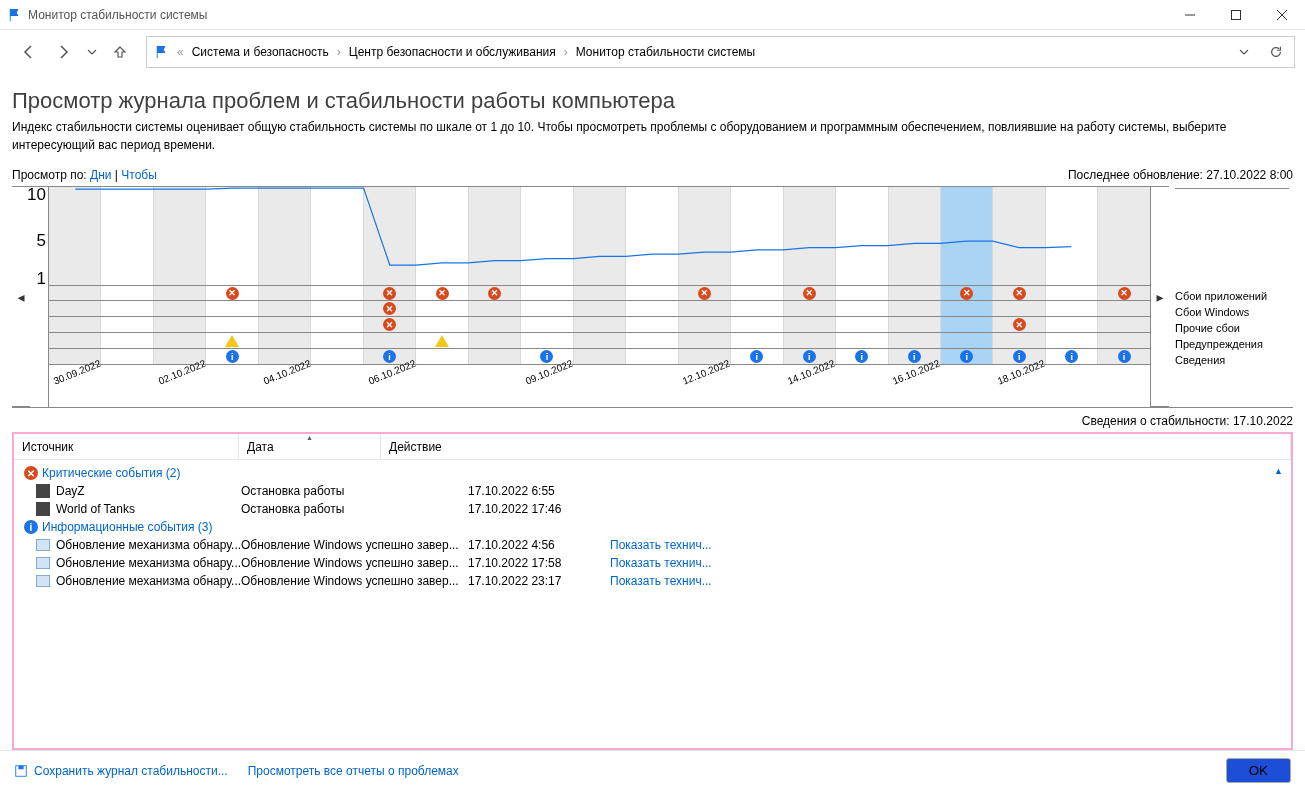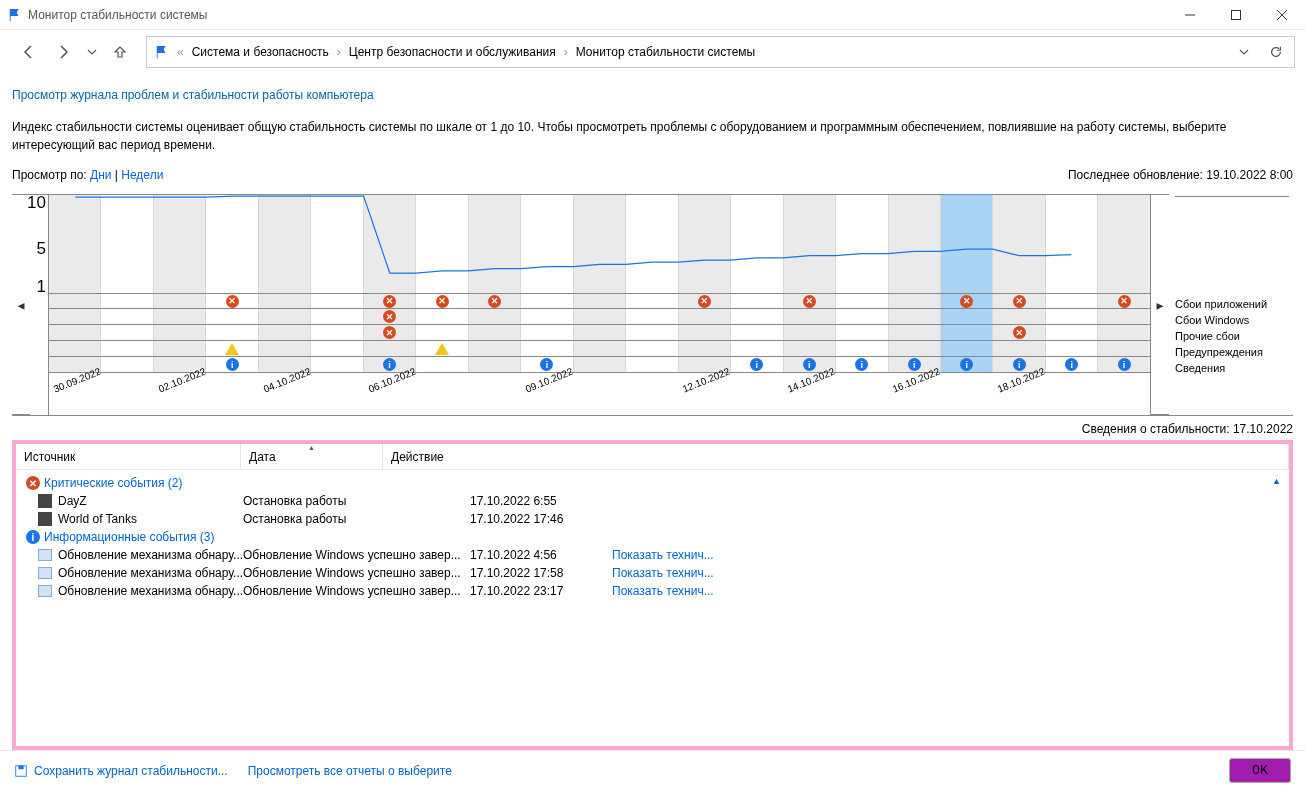--- a/index.html
+++ b/index.html
@@ -72,26 +72,26 @@
     border: none; outline: none; flex: 1; font-size: 12px; color: #666;
   }
   
   .content {
     flex: 1;
     padding: 14px 12px 0 12px;
     overflow: hidden;
     display: flex;
     flex-direction: column;
   }
-  .page-title { color: #0369a1; font-size: 12px; margin-bottom: 16px; }
+  .page-title { color: #404040; font-size: 22px; margin-bottom: 4px; }
   .desc { color: #000; line-height: 1.5; margin-bottom: 14px; max-width: 1260px; }
   .filterrow {
     display: flex;
     align-items: center;
-    margin-bottom: 12px;
+    margin-bottom: 4px;
   }
   .filterrow .left { color: #000; }
   .filterrow .link { color: #0066cc; }
   .filterrow .right { margin-left: auto; color: #000; }
   
   .chart {
     height: 222px;
     border-bottom: 1px solid #888;
     display: flex;
     align-items: stretch;
@@ -178,21 +178,21 @@
   .ic.warn { width: 0; height: 0; border-left: 7px solid transparent; border-right: 7px solid transparent; border-bottom: 12px solid #f5c518; border-radius: 0; position: relative; }
   
   .details-label {
     padding: 6px 0 4px 2px;
     color: #000;
     text-align: right;
   }
   
   .table-wrap {
     flex: 1;
-    border: 4px solid #f9a8d4;
+    border: 2px solid #f9a8d4;
     display: flex;
     flex-direction: column;
     min-height: 0;
   }
   .thead {
     display: flex;
     background: #fff;
     height: 26px;
     align-items: center;
     border-bottom: 1px solid #e5e5e5;
@@ -253,23 +253,22 @@
     display: flex;
     align-items: center;
     padding: 0 14px;
     gap: 20px;
   }
   .footer .link { color: #0066cc; display: flex; align-items: flex-start; gap: 6px; }
   .ok-btn {
     margin-left: auto;
     padding: 4px 22px;
     border: 1px solid #aaa;
-    background: #a21caf;
+    background: #1d4ed8;
     border-radius: 3px;
-    font-family: Liberation Mono, monospace;
   }
   .flag-ic { width: 14px; height: 14px; display: inline-block; }
   .save-ic { width: 14px; height: 14px; display: inline-block; }
 </style>
 </head>
 <body>
 
 <div class="titlebar">
   <div class="title">
     <span class="flag-ic">
@@ -347,22 +346,22 @@
   </div>
 </div>
 
 <div class="content">
   <div class="page-title">Просмотр журнала проблем и стабильности работы компьютера</div>
   <div class="desc">Индекс стабильности системы оценивает общую стабильность системы по шкале от 1 до 10. Чтобы просмотреть проблемы с оборудованием и программным обеспечением, повлиявшие на работу системы, выберите интересующий вас период времени.</div>
   <div class="filterrow">
     <span class="left">Просмотр по:</span>&nbsp;
     <span class="link">Дни</span>&nbsp;
     <span>|</span>&nbsp;
-    <span class="link">Недели</span>
-    <span class="right">Последнее обновление: 19.10.2022 8:00</span>
+    <span class="link">Чтобы</span>
+    <span class="right">Последнее обновление: 27.10.2022 8:00</span>
   </div>
 
   <div class="chart">
     <div class="chart-scroll left">◂</div>
     <div class="yaxis">
       <span class="ylab" style="top:-2px">10</span>
       <span class="ylab" style="top:44px">5</span>
       <span class="ylab" style="top:82px">1</span>
     </div>
     <div class="plot-wrap">
@@ -687,15 +686,15 @@
 <div class="footer">
   <span class="link">
     <span class="save-ic">
       <svg viewBox="0 0 16 16">
           <rect x="2" y="2" width="12" height="12" fill="none" stroke="#1a73e8"></rect>
           <rect x="5" y="2" width="6" height="4" fill="#1a73e8"></rect>
         </svg>
     </span>
     <span>Сохранить журнал стабильности...</span>
   </span>
-  <span class="link">Просмотреть все отчеты о выберите</span>
+  <span class="link">Просмотреть все отчеты о проблемах</span>
   <button class="ok-btn">OK</button>
 </div>
 
 </body></html>

